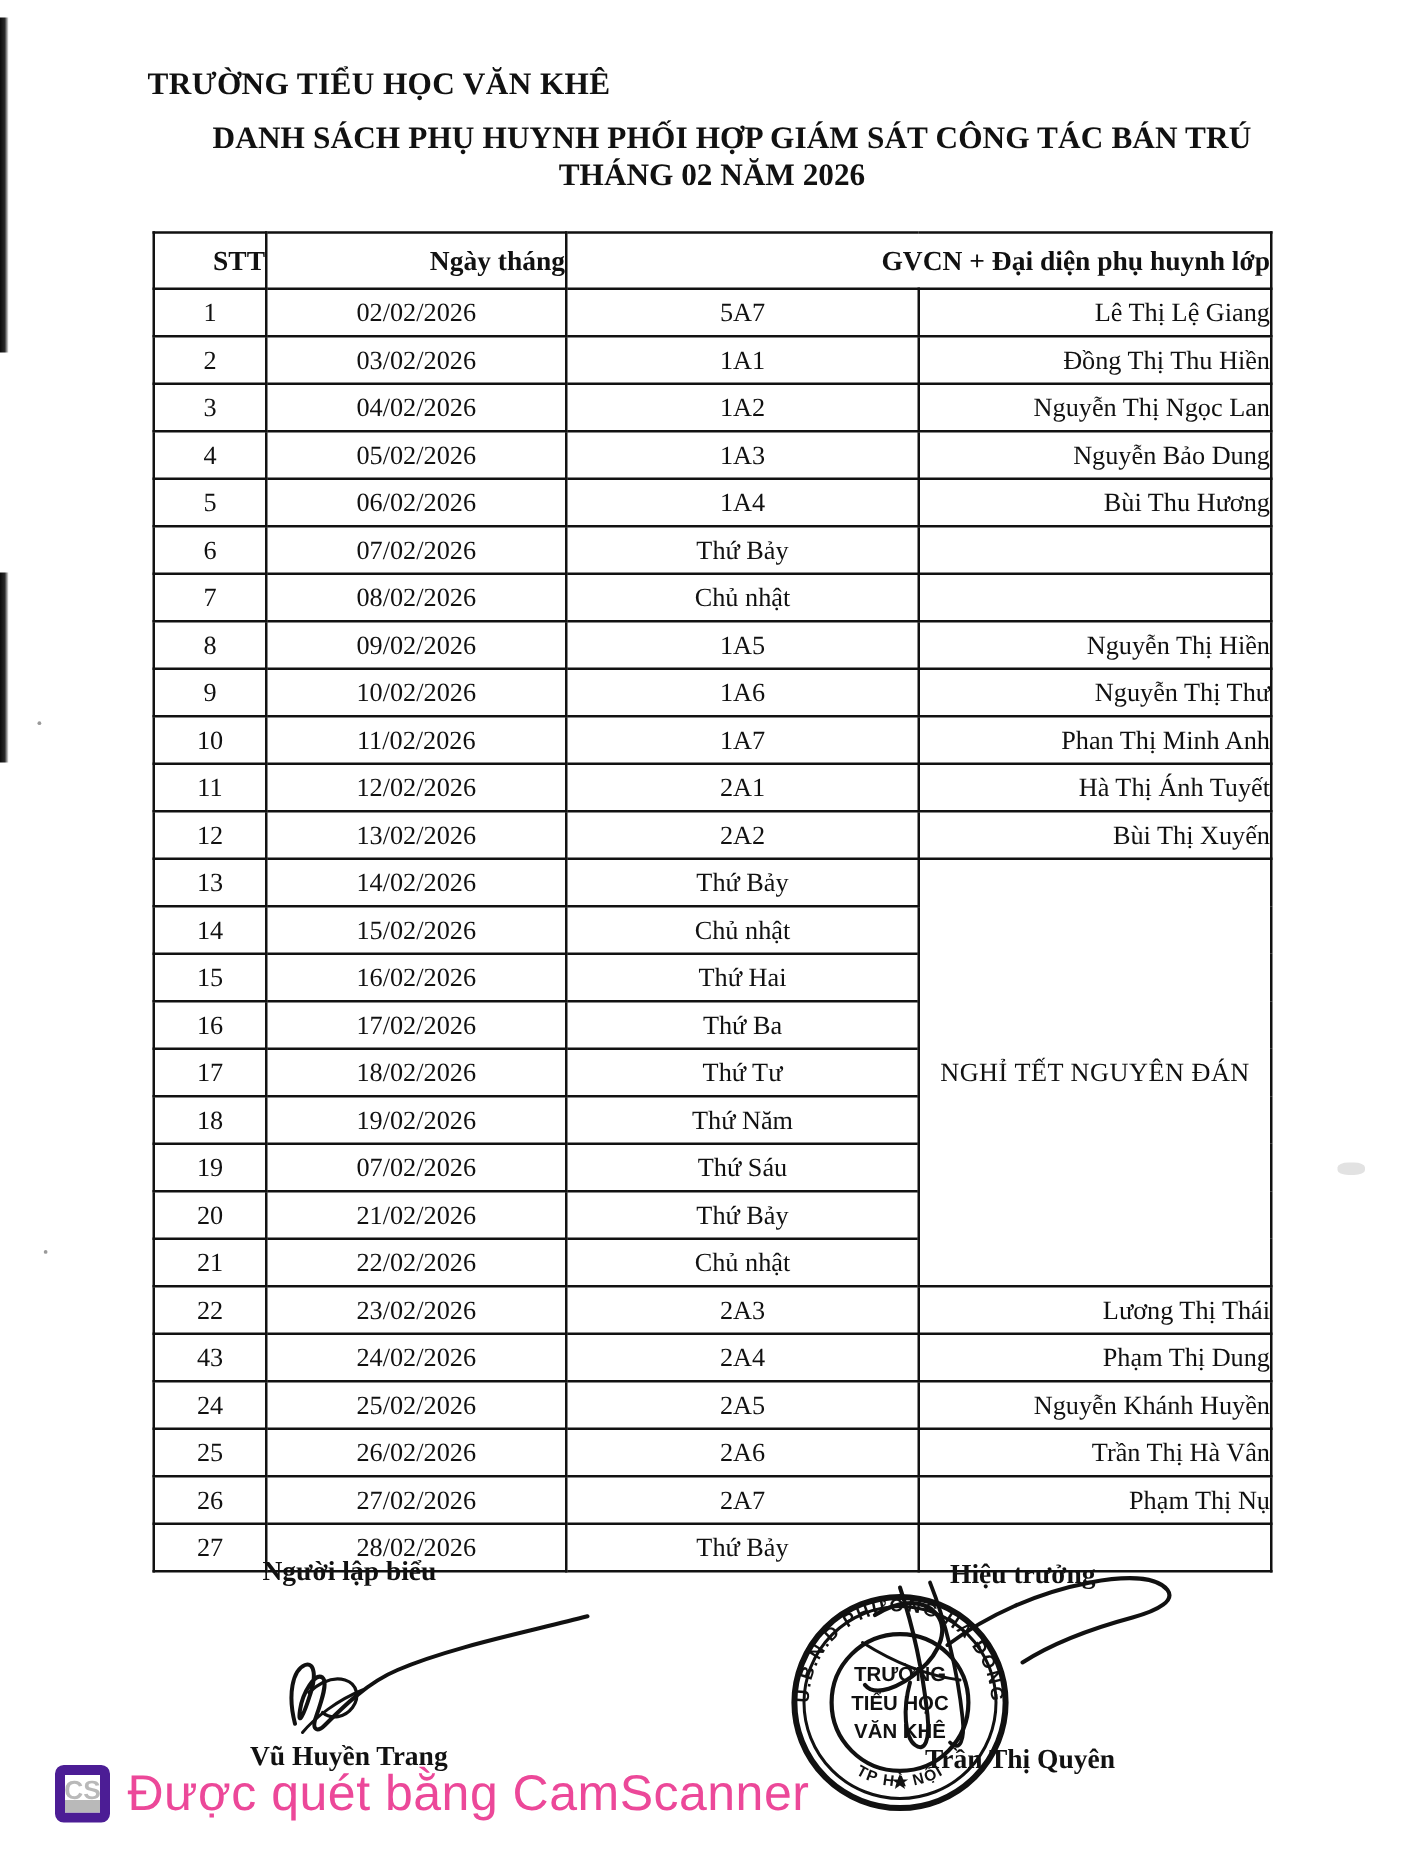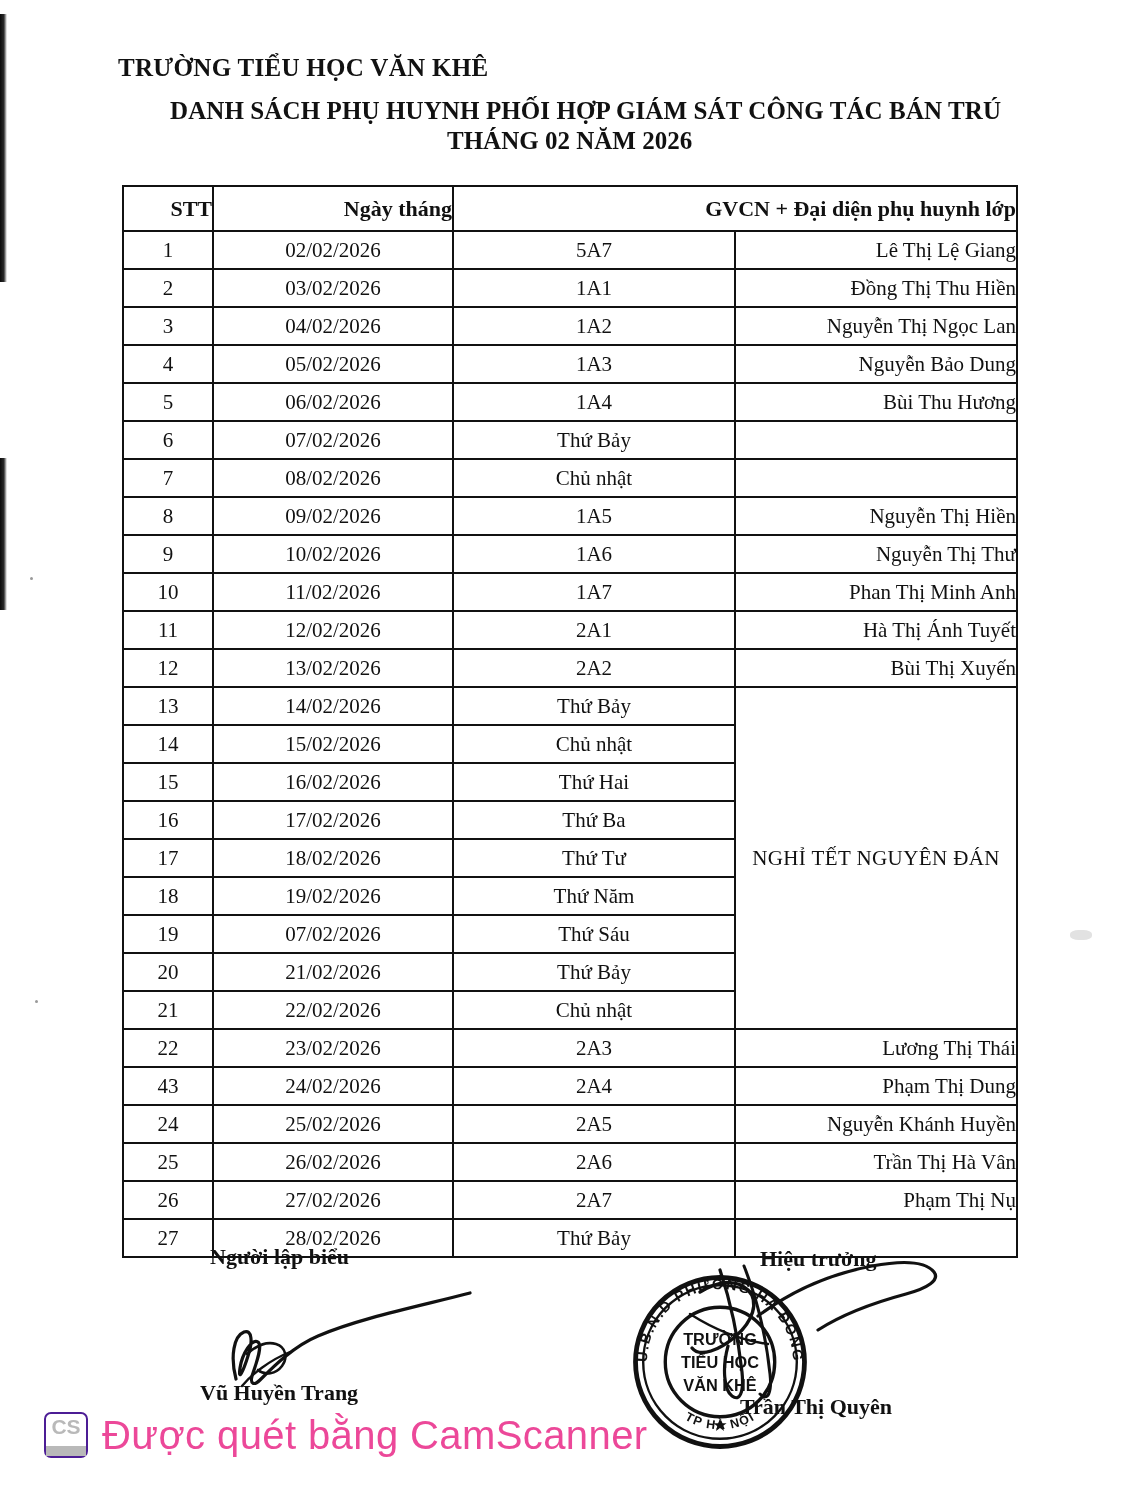--- a/index.html
+++ b/index.html
@@ -132,21 +132,21 @@
     position: absolute;
     left: 760px;
     top: 50px;
     font-weight: bold;
     font-size: 22px;
     white-space: nowrap;
   }
   .name-left {
     position: absolute;
     left: 200px;
-    top: 184px;
+    top: 196px;
     font-weight: bold;
     font-size: 22px;
     white-space: nowrap;
   }
   .name-right {
     position: absolute;
     left: 740px;
     top: 198px;
     font-weight: bold;
     font-size: 22px;
@@ -172,21 +172,21 @@
     left: 44px;
     top: 1412px;
     display: flex;
     align-items: center;
     gap: 14px;
     z-index: 8;
   }
   .cam-logo {
     width: 44px;
     height: 46px;
-    border: 2px solid #4c1d95;
+    border: 8px solid #4c1d95;
     border-radius: 7px;
     position: relative;
     box-sizing: border-box;
     display: flex;
     align-items: flex-start;
     justify-content: center;
   }
   .cam-logo span {
     font-family: "Liberation Sans", sans-serif;
     font-weight: bold;

